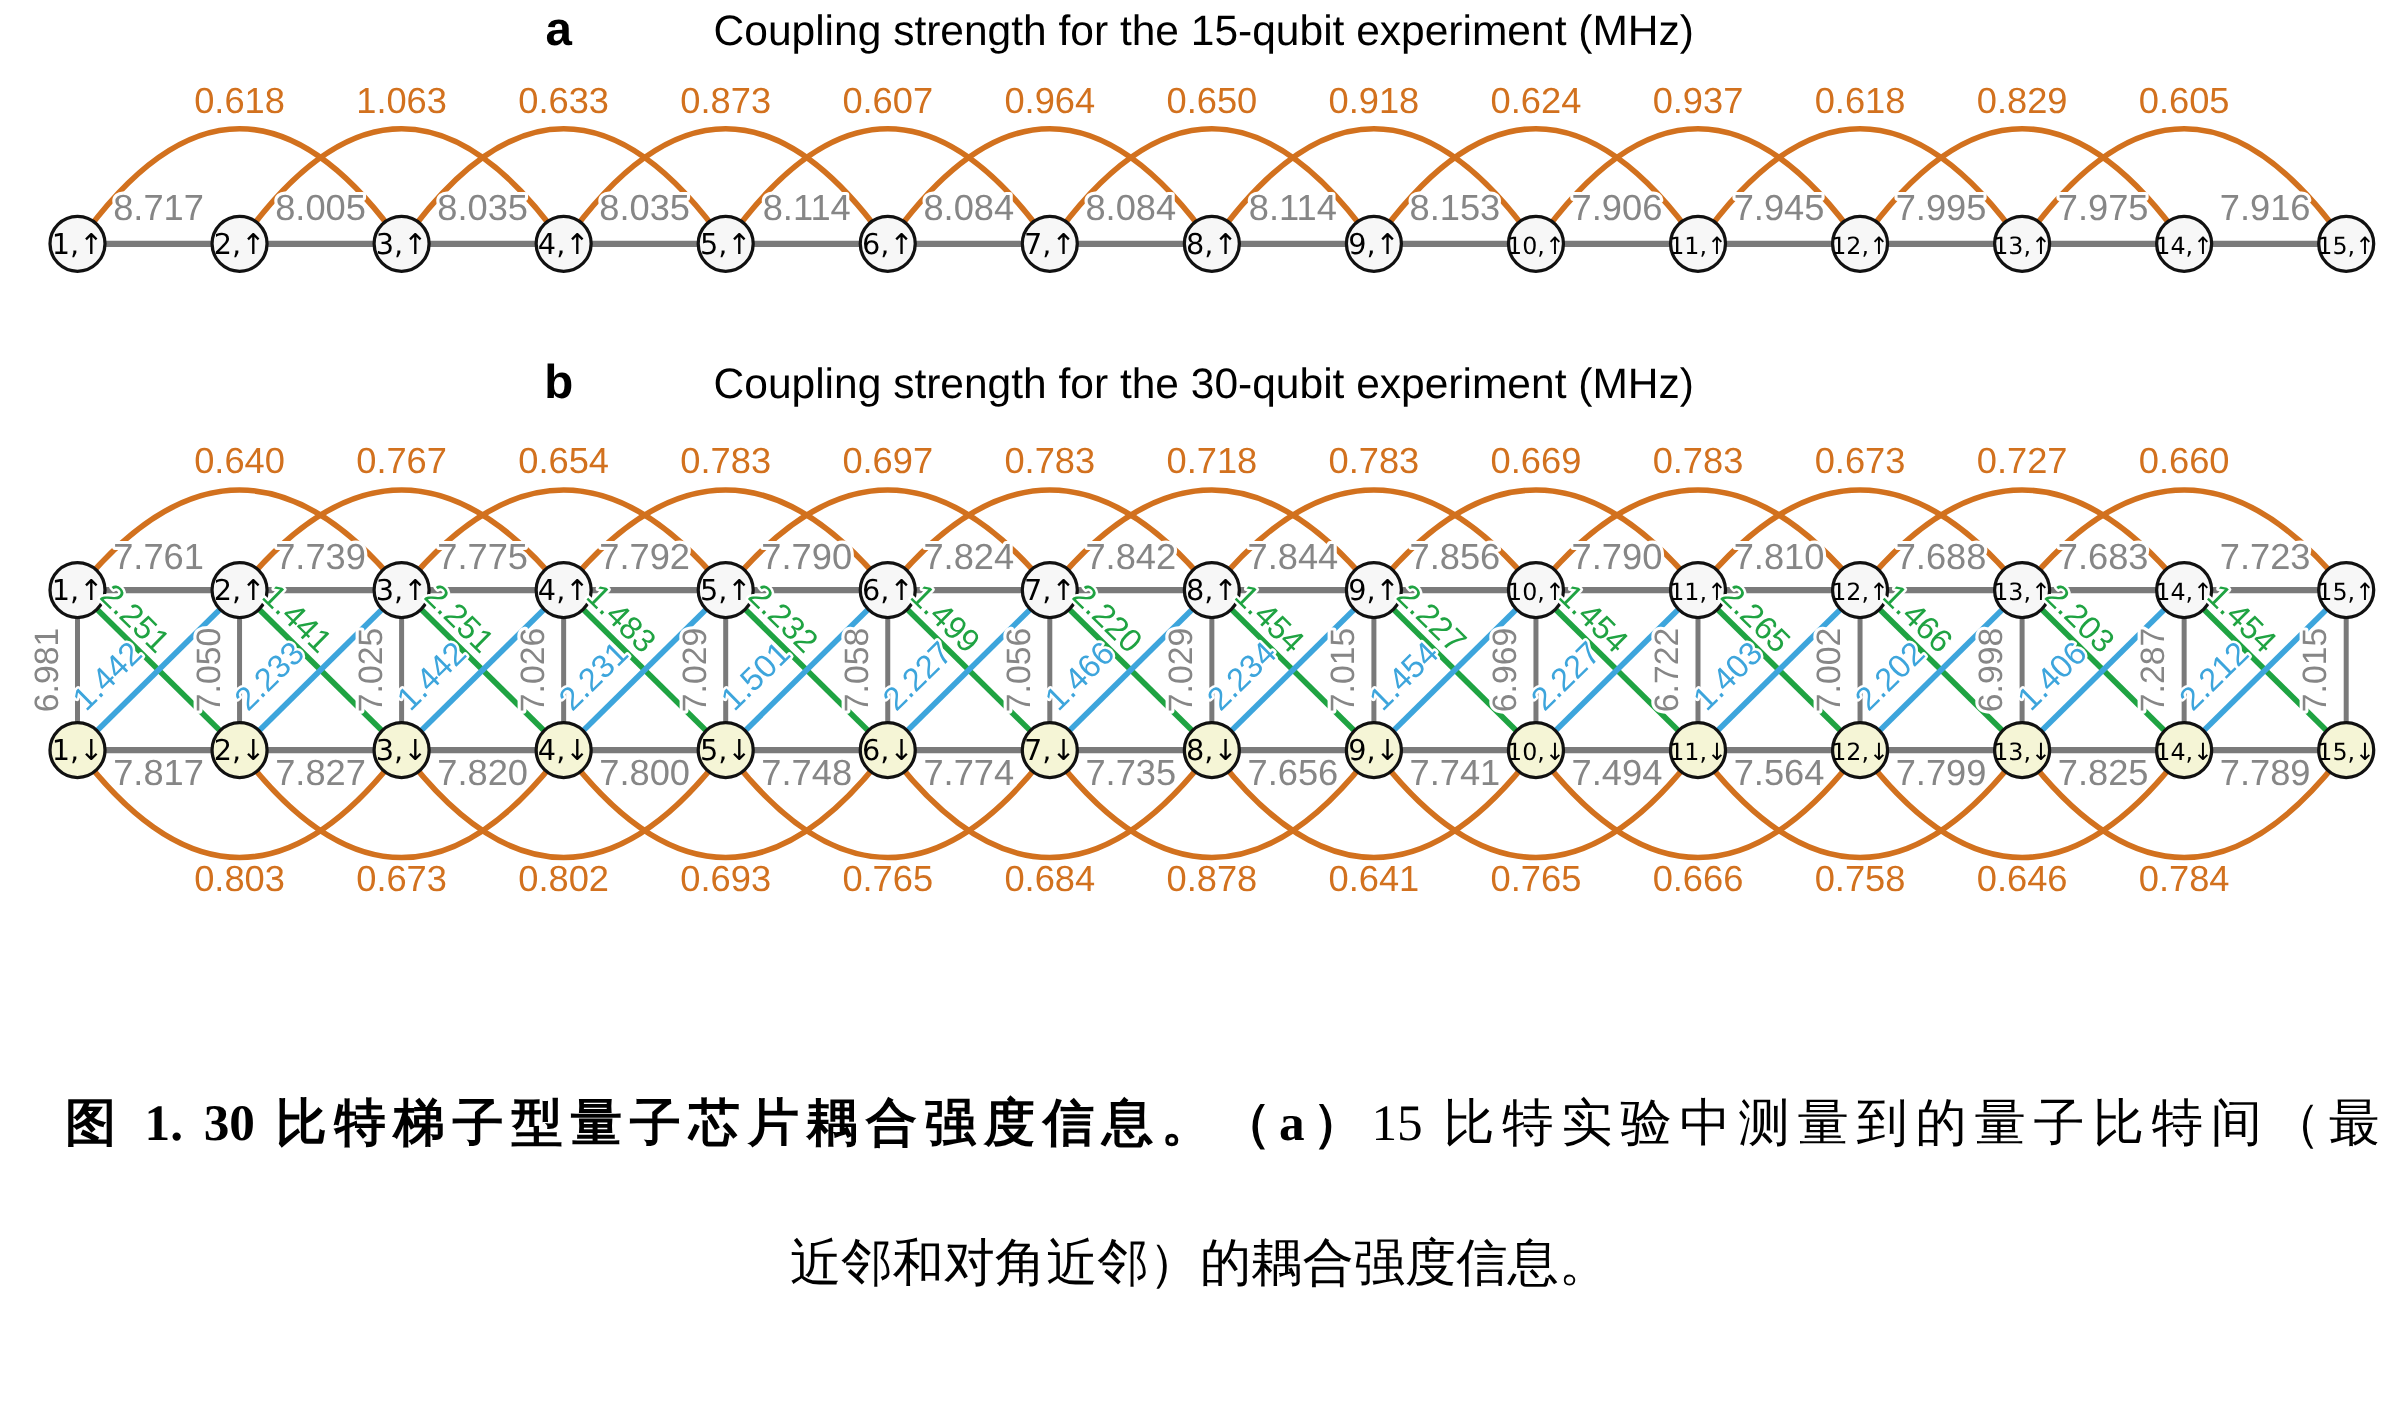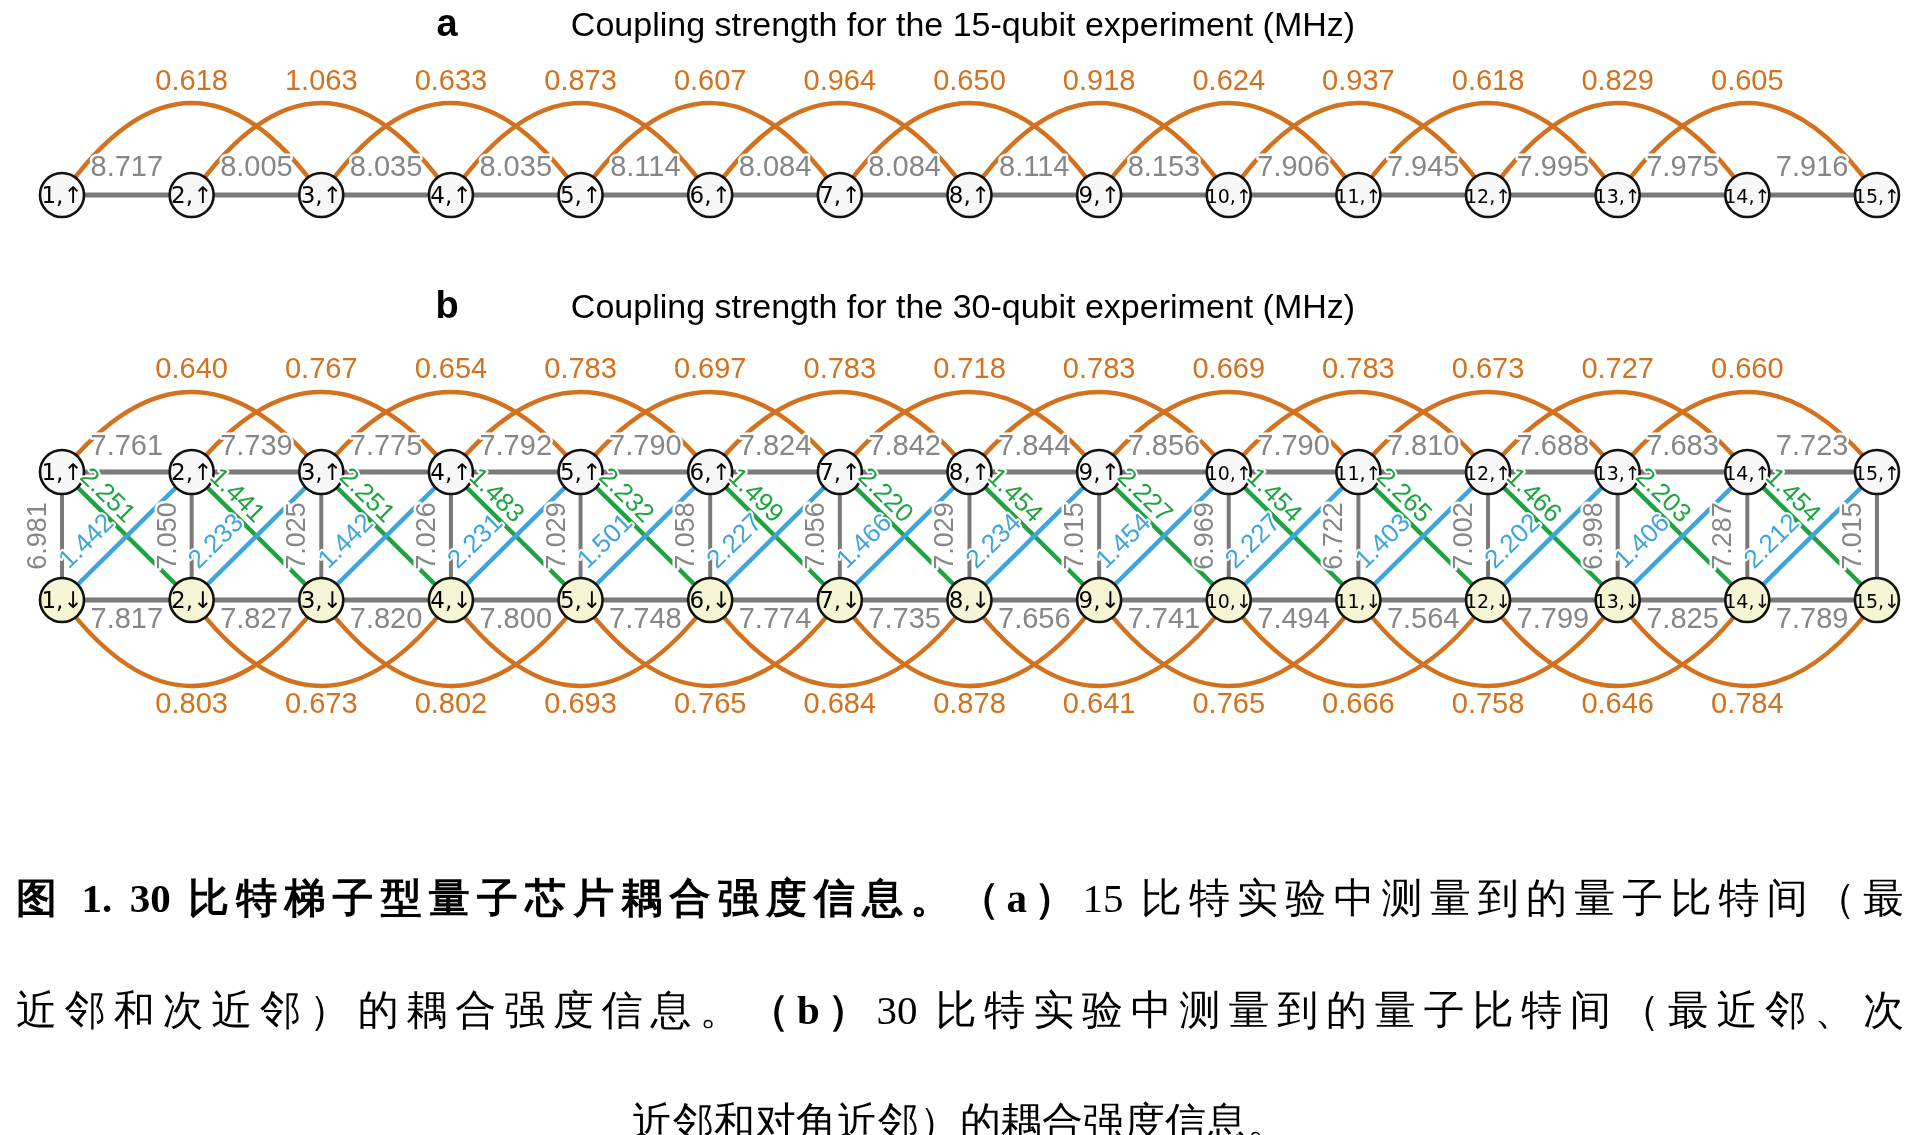--- a/index.html
+++ b/index.html
@@ -16,21 +16,21 @@
   .arc{fill:none;stroke:var(--orange);stroke-width:4.5;}
   .edge{stroke:var(--grayline);stroke-width:5;}
   .rung{stroke:var(--grayline);stroke-width:4;}
   .gline{stroke:var(--green);stroke-width:4.5;}
   .bline{stroke:var(--blue);stroke-width:4.5;}
   .plabel{font-weight:bold;font-size:38px;text-anchor:middle;fill:#000;}
   .ptitle{font-size:34px;text-anchor:middle;fill:#000;}
   .caption{position:absolute;left:16px;right:16px;top:842px;
            font-family:"Liberation Serif","DejaVu Serif",serif;
            font-size:41px;color:#000;}
-  .jline{line-height:112px;height:112px;text-align:justify;text-align-last:justify;}
+  .jline{line-height:112px;height:112px;text-align:justify;text-align-last:justify;margin-left:36px;}
   .cline{line-height:112px;height:112px;text-align:center;}
 </style>
 </head>
 <body>
 
 <div id="page">
   <svg id="figure-svg" width="1920" height="765" viewBox="0 0 1920 765">
       <text x="447" y="36" class="plabel">a</text>
       <text x="963" y="36" class="ptitle">Coupling strength for the 15-qubit experiment (MHz)</text>
       <path d="M 62 195 Q 191.64 11 321.28 195" class="arc"></path>
@@ -331,16 +331,15 @@
       <text x="1099.12" y="713" class="num orange">0.641</text>
       <text x="1228.7599999999998" y="713" class="num orange">0.765</text>
       <text x="1358.3999999999999" y="713" class="num orange">0.666</text>
       <text x="1488.04" y="713" class="num orange">0.758</text>
       <text x="1617.6799999999998" y="713" class="num orange">0.646</text>
       <text x="1747.3199999999997" y="713" class="num orange">0.784</text>
     </svg>
 
   <div class="caption">
     <div class="jline"><b>图 1. 30 比特梯子型量子芯片耦合强度信息。（a）</b><span>15 比特实验中测量到的量子比特间（最</span></div>
-    <div class="jline"><span>近邻和次近邻）的耦合强度信息。</span><b>（b）</b><span>30 比特实验中测量到的量子比特间（最近邻、次</span></div>
     <div class="cline"><span>近邻和对角近邻）的耦合强度信息。</span></div>
   </div>
 </div>
 
 </body></html>

